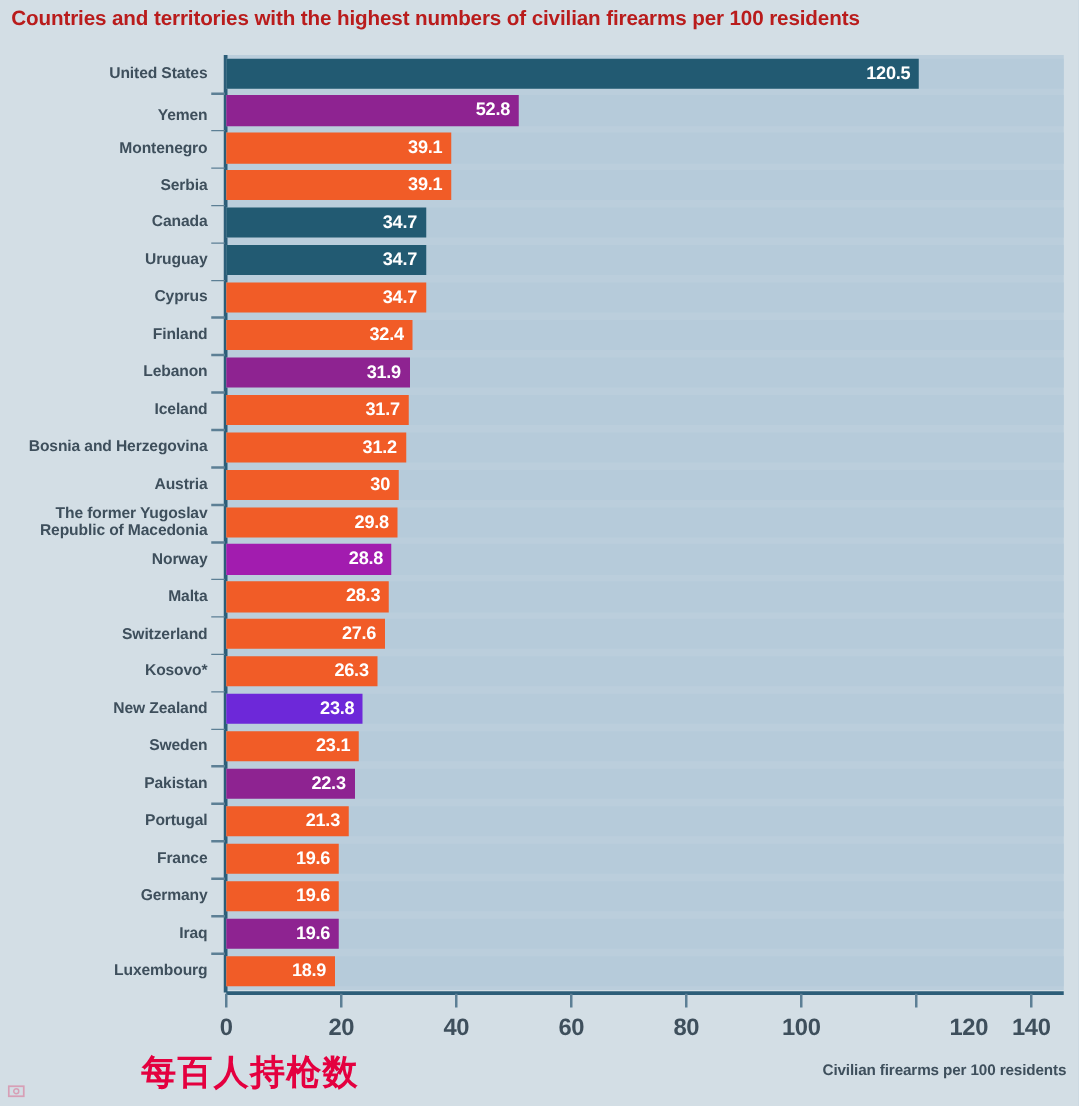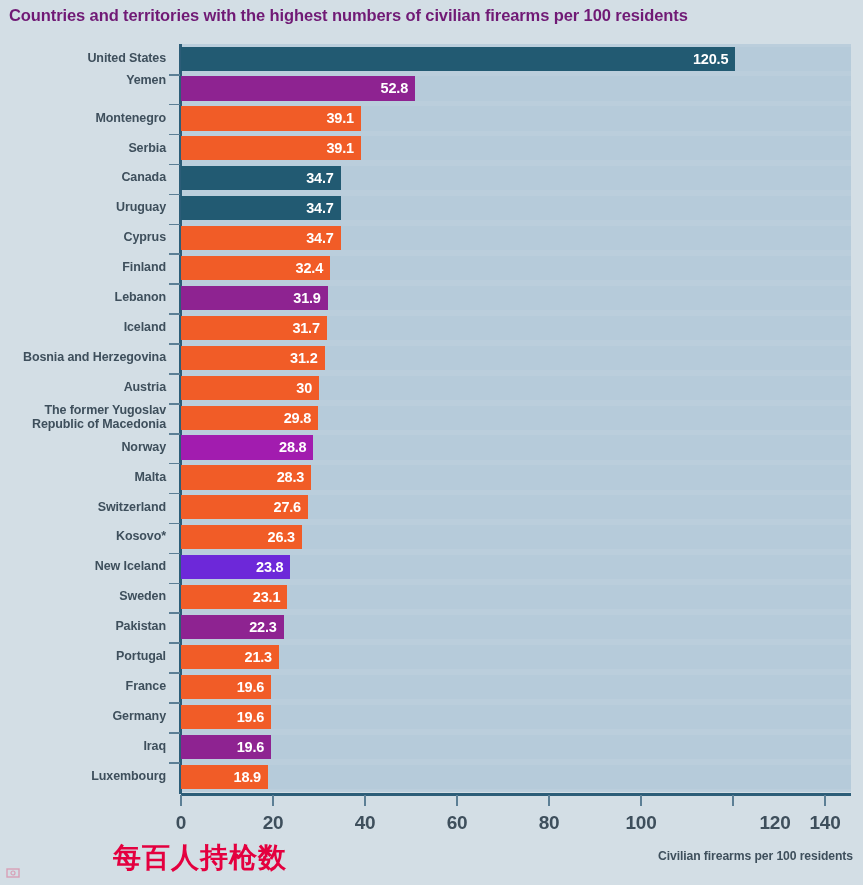--- a/index.html
+++ b/index.html
@@ -18,21 +18,21 @@
   }
 
   
   #chart-title {
     position: absolute;
     left: 9px;
     top: 4px;
     width: 845px;
     font-size: 16.5px;
     font-weight: bold;
-    color: #701a75;
+    color: #b91c1c;
     letter-spacing: -0.1px;
     line-height: 22px;
     white-space: nowrap;
   }
 
   
   #plot-area {
     position: absolute;
     left: 181px;
     top: 44px;
@@ -177,21 +177,21 @@
 <div id="chart-title">Countries and territories with the highest numbers of civilian firearms per 100 residents</div>
 
 <div id="plot-area"></div>
 <div id="y-axis-line"></div>
 <div id="x-axis-line"></div>
 
 <div id="labels-col">
     <div class="cat" style="top: 7.76px;">
       <div>United States</div>
     </div>
-    <div class="cat" style="top: 30px;">
+    <div class="cat" style="top: 42px;">
       <div>Yemen</div>
     </div>
     <div class="cat" style="top: 67.6px;">
       <div>Montenegro</div>
     </div>
     <div class="cat" style="top: 97.52px;">
       <div>Serbia</div>
     </div>
     <div class="cat" style="top: 127.44px;">
       <div>Canada</div>
@@ -227,21 +227,21 @@
     <div class="cat" style="top: 426.64px;">
       <div>Malta</div>
     </div>
     <div class="cat" style="top: 456.56px;">
       <div>Switzerland</div>
     </div>
     <div class="cat" style="top: 486.48px;">
       <div>Kosovo*</div>
     </div>
     <div class="cat" style="top: 516.4px;">
-      <div>New Iceland</div>
+      <div>New Zealand</div>
     </div>
     <div class="cat" style="top: 546.32px;">
       <div>Sweden</div>
     </div>
     <div class="cat" style="top: 576.24px;">
       <div>Pakistan</div>
     </div>
     <div class="cat" style="top: 606.16px;">
       <div>Portugal</div>
     </div>

